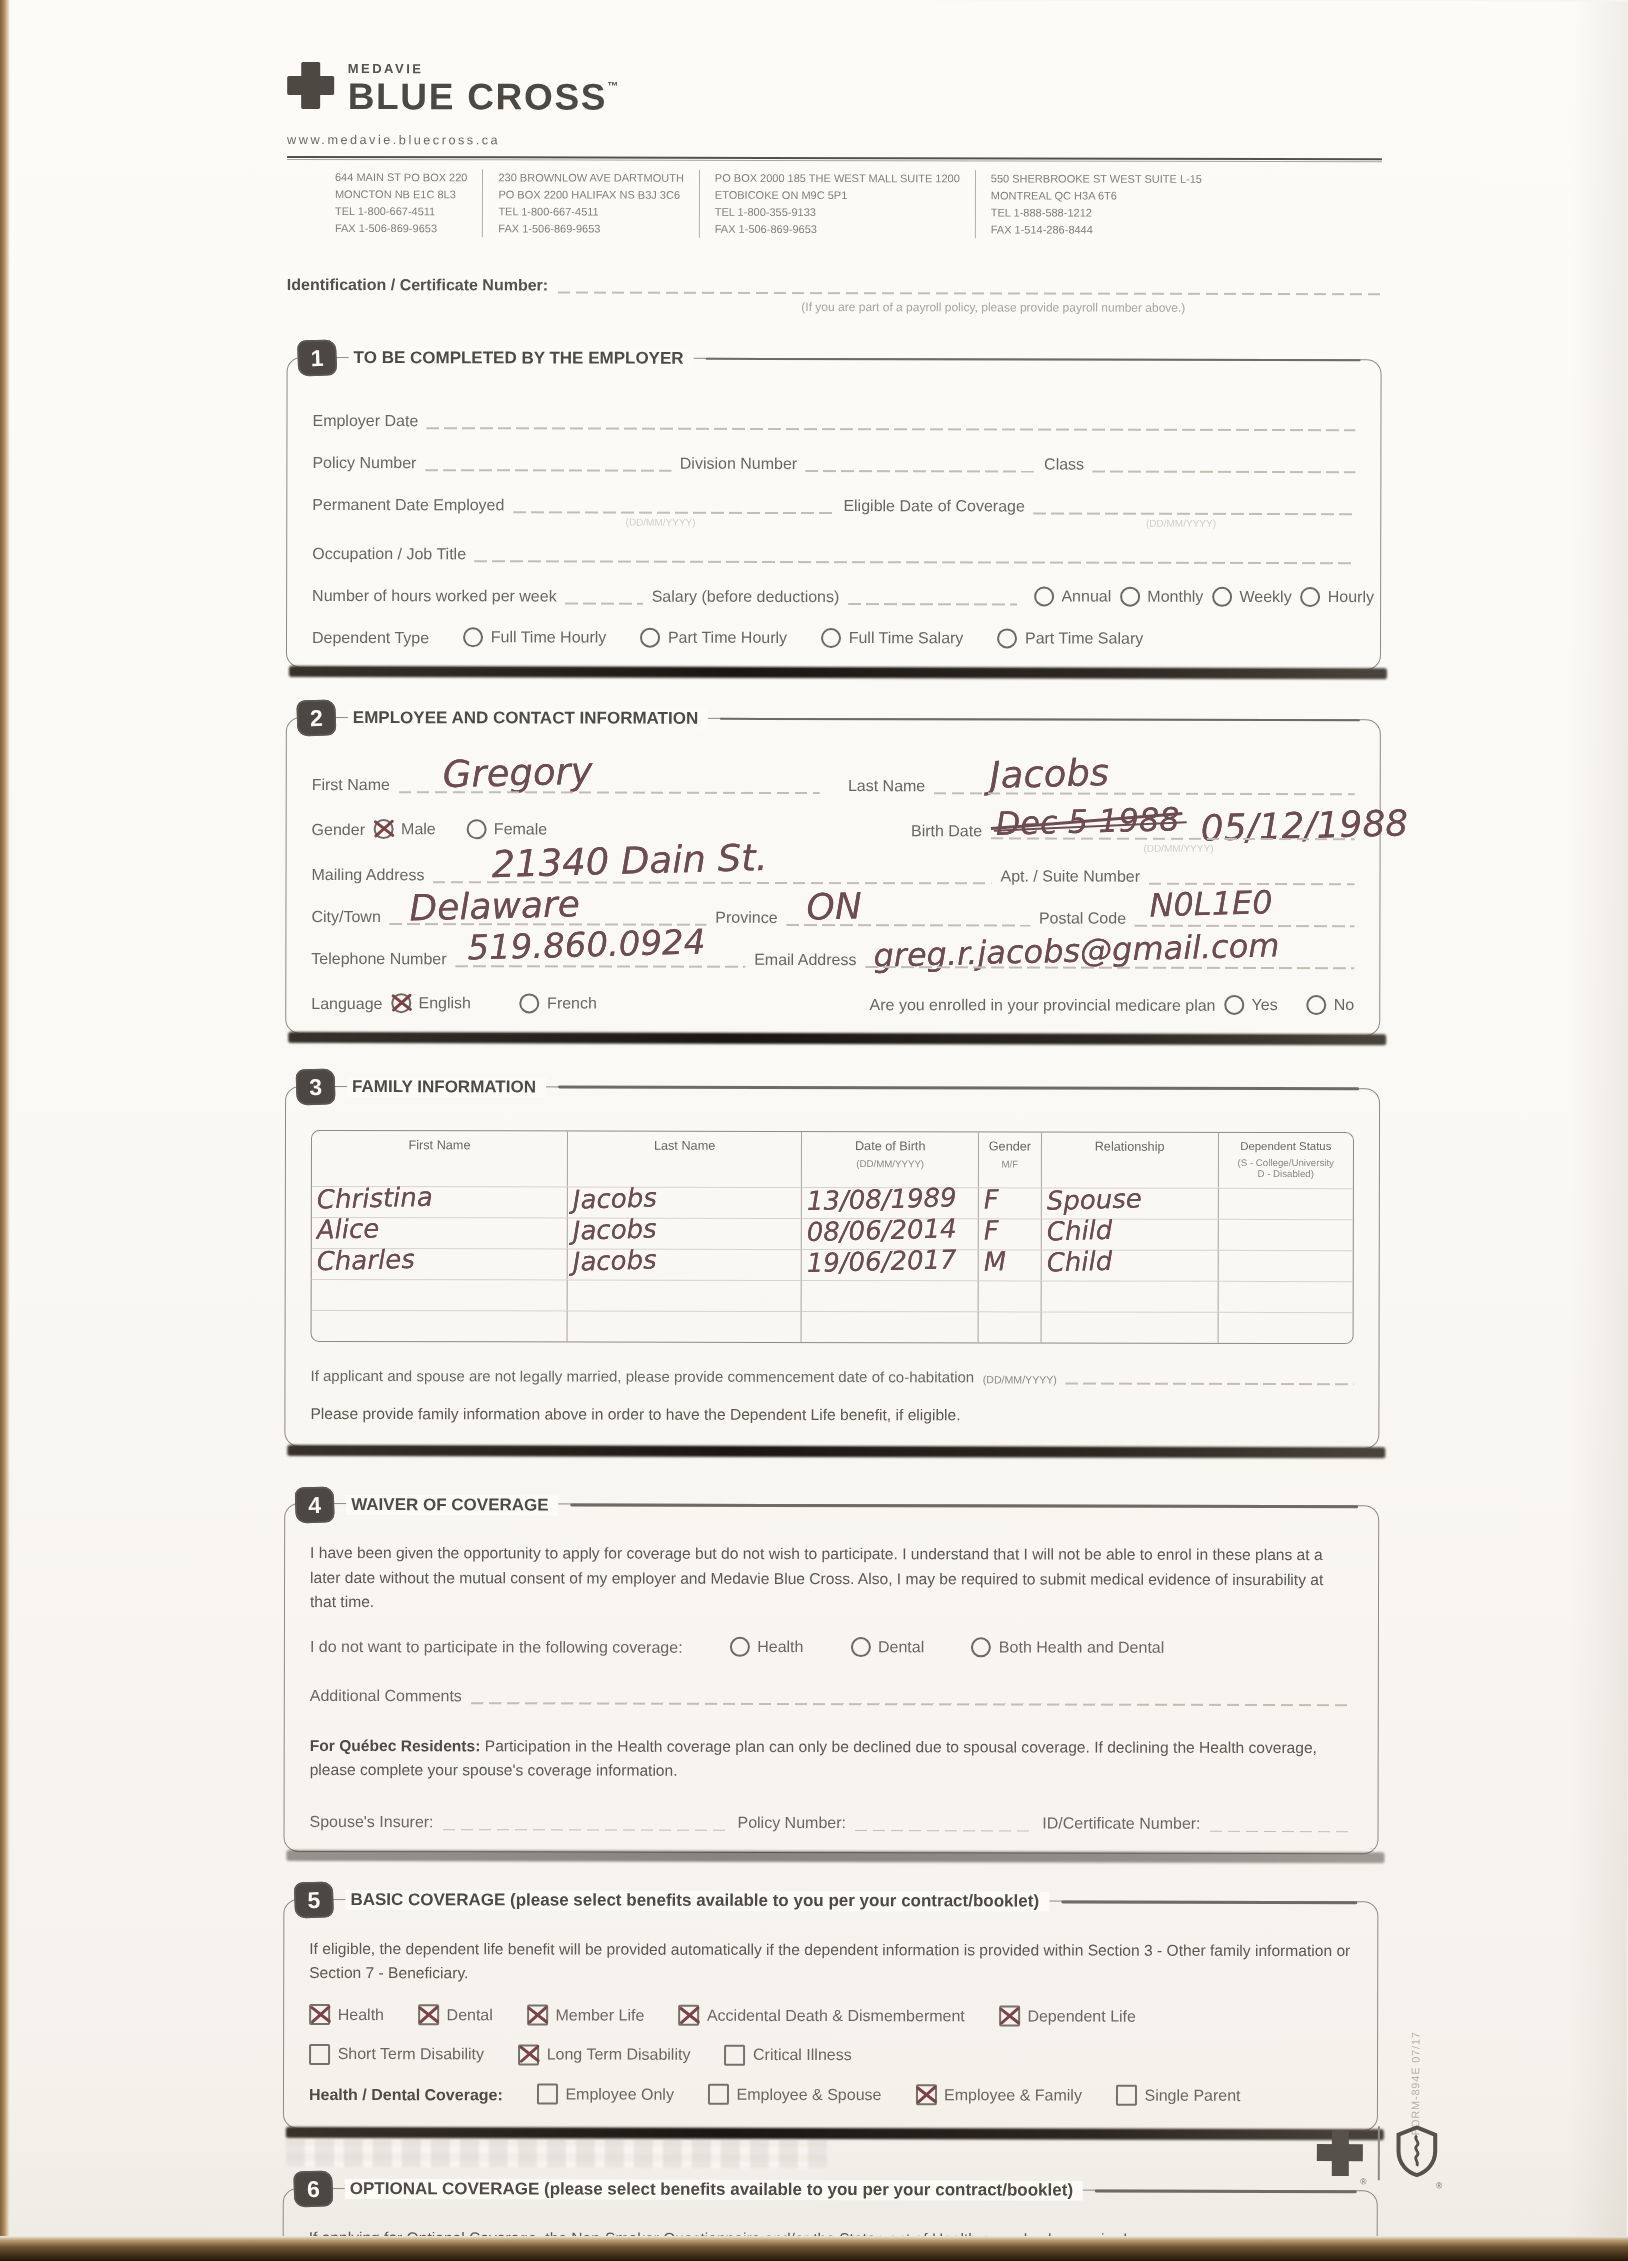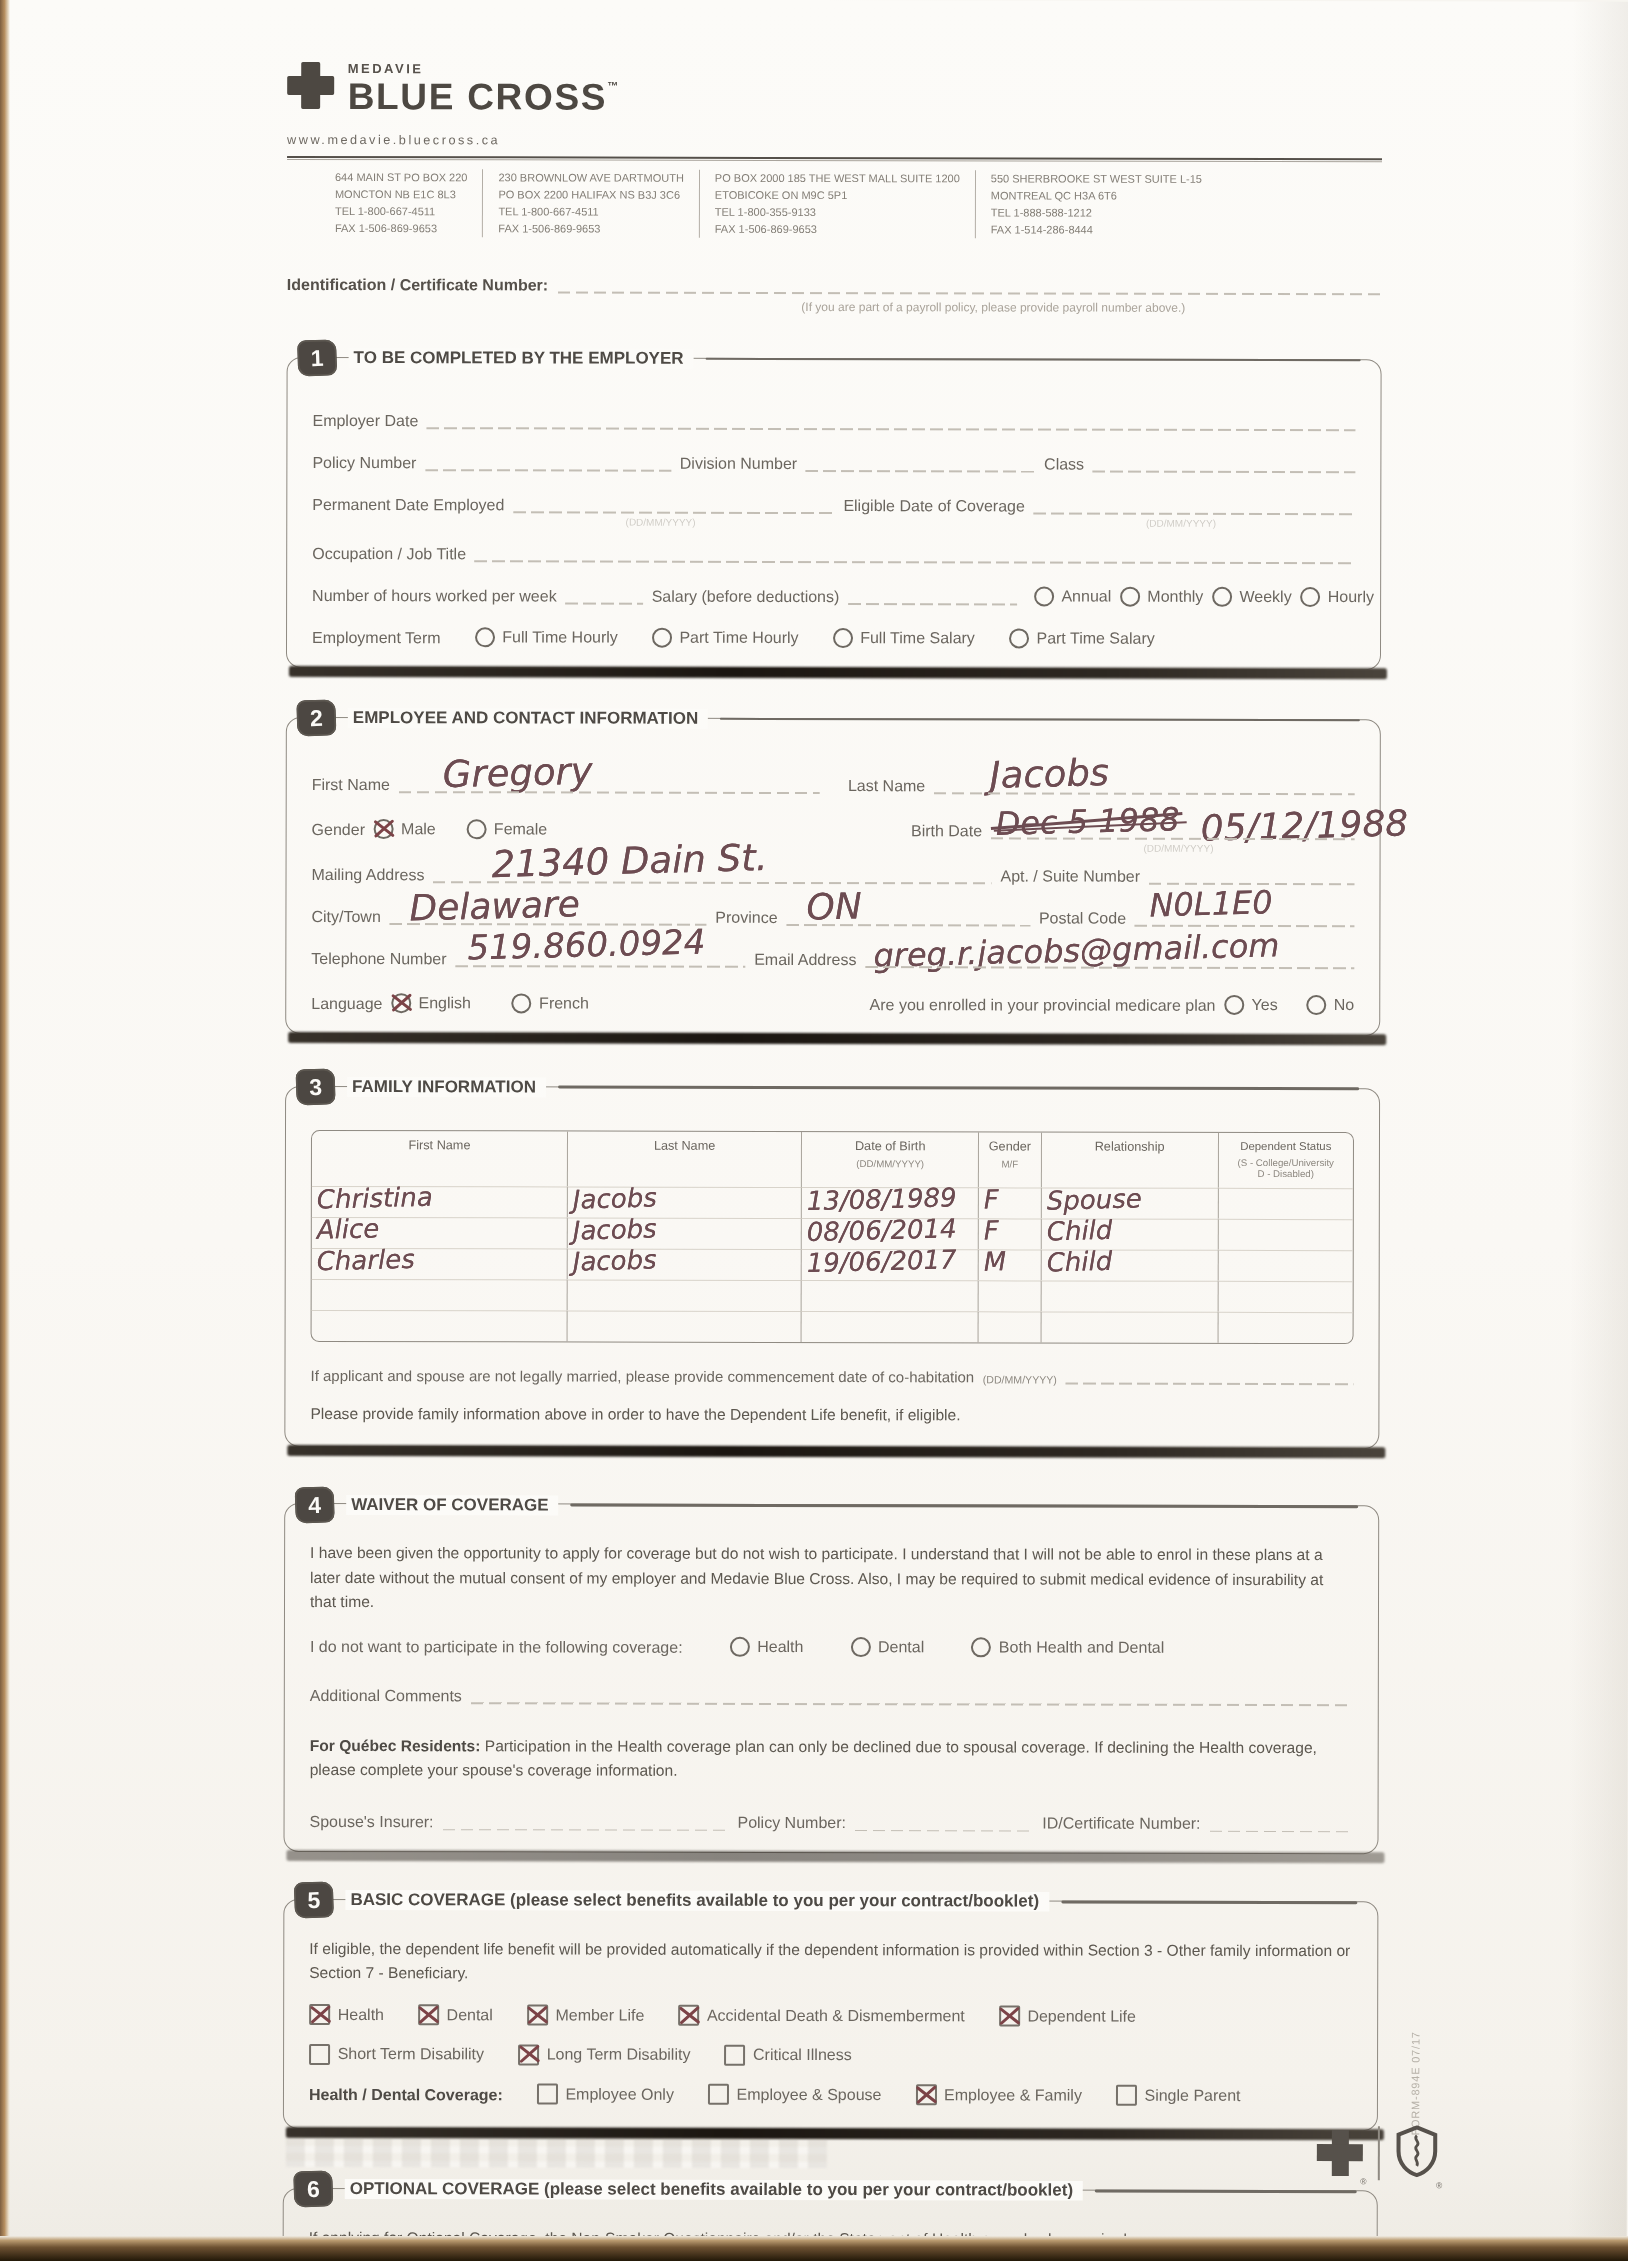--- a/index.html
+++ b/index.html
@@ -208,21 +208,21 @@
           <span class="opt">
               <span class="rad"></span>
               <span>Weekly</span>
             </span>
           <span class="opt">
               <span class="rad"></span>
               <span>Hourly</span>
             </span>
         </div>
         <div class="frow mt26 gap40">
-          <span class="lab">Employment Term</span>
+          <span class="lab">Dependent Type</span>
           <span class="opt">
               <span class="rad"></span>
               <span>Full Time Hourly</span>
             </span>
           <span class="opt">
               <span class="rad"></span>
               <span>Part Time Hourly</span>
             </span>
           <span class="opt">
               <span class="rad"></span>
@@ -301,21 +301,21 @@
           <span class="line" style="flex:1.6;">
             <span class="hw" style="font-size:32px;left:8.5px;">greg.r.jacobs@gmail.com</span>
           </span>
         </div>
         <div class="frow mt30">
           <span class="lab">Language</span>
           <span class="opt">
               <span class="rad checked"></span>
               <span>English</span>
             </span>
-          <span class="opt" style="margin-left:32px;">
+          <span class="opt" style="margin-left:40px;">
               <span class="rad"></span>
               <span>French</span>
             </span>
           <span style="flex:1;"></span>
           <span class="lab">Are you enrolled in your provincial medicare plan</span>
           <span class="opt">
               <span class="rad"></span>
               <span>Yes</span>
             </span>
           <span class="opt" style="margin-left:20px;">

